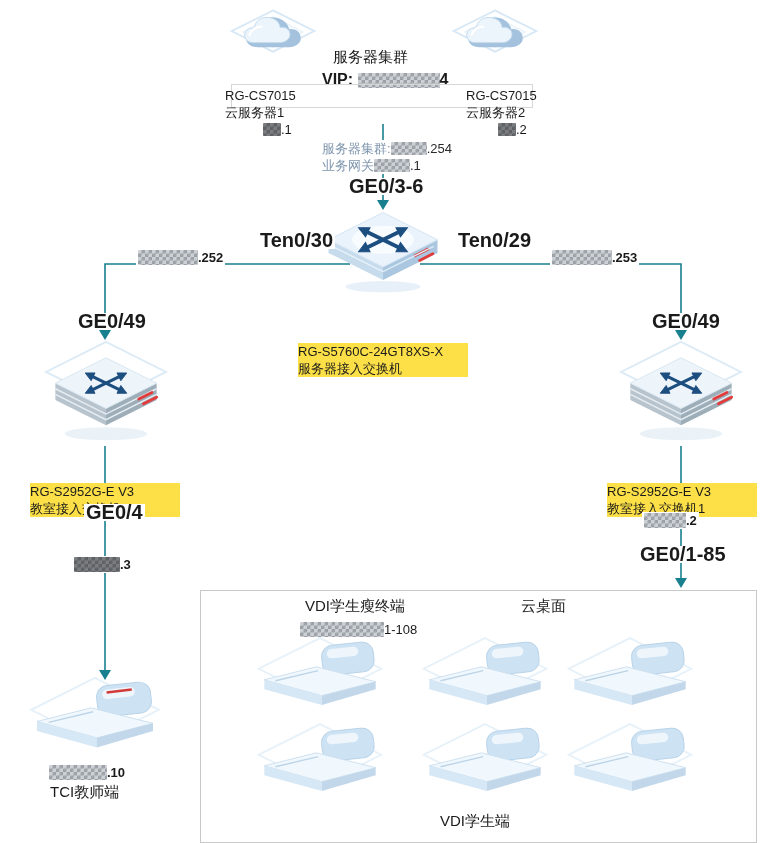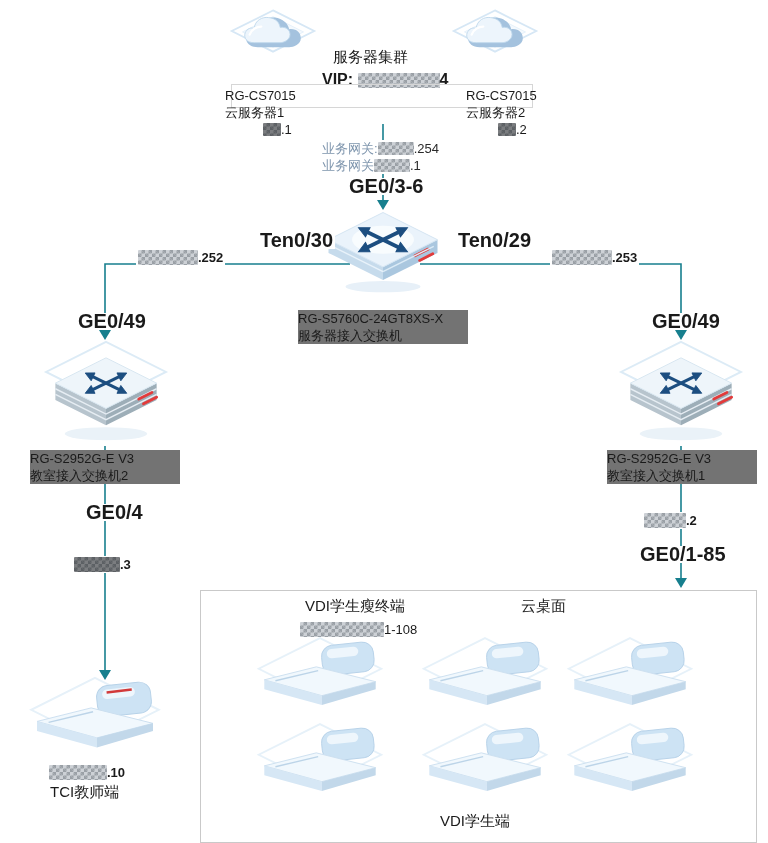--- a/index.html
+++ b/index.html
@@ -12,21 +12,21 @@
   .arrow{fill:var(--wire,#177f8e);}
   .node{position:absolute;}
   .t{position:absolute;font-size:13px;line-height:17px;white-space:nowrap;}
   .center{text-align:left;}
   .title{font-size:15px;}
   .port{font-weight:bold;font-size:20px;background:#fff;padding:0 2px;}
   .ip{font-weight:600;background:#fff;padding:0 2px;}
   .gw{background:#fff;padding:0 2px;}
   .gw .gwlabel{color:#7e95ad;}
   .gw .gwsuffix{color:#2a2a2a;}
-  .wbg{background:#737373;}
+  .wbg{background:#fde047;margin-top:33px;}
   .redact{
     display:inline-block;height:15px;vertical-align:-3px;border-radius:1px;
     background:
       linear-gradient(45deg,#9aa0a6 25%,transparent 25%,transparent 75%,#9aa0a6 75%),
       linear-gradient(45deg,#9aa0a6 25%,#cdd1d6 25%,#cdd1d6 75%,#9aa0a6 75%);
     background-size:7px 7px;background-position:0 0,3.5px 3.5px;
   }
   .redact.dark{filter:brightness(.6);}
   .redact.small{height:13px;vertical-align:-2px;}
   .labelbox{position:absolute;left:231px;top:84px;width:300px;height:22px;border:1px solid #d6d6d6;}
@@ -148,21 +148,21 @@
   <div class="t center" style="left:466px;top:87px;width:92px">
     <div>RG-CS7015</div>
     <div>云服务器2</div>
   </div>
   <div class="t" style="left:498px;top:121px">
     <span class="redact dark small" style="width:18px"></span><span>.2</span>
   </div>
 
   <div class="t gw" style="left:320px;top:140px">
     <div>
-      <span class="gwlabel">业务网关:</span><span class="redact small" style="width:36px"></span><span class="gwsuffix">.254</span>
+      <span class="gwlabel">服务器集群:</span><span class="redact small" style="width:36px"></span><span class="gwsuffix">.254</span>
     </div>
     <div>
       <span class="gwlabel">业务网关</span><span class="redact small" style="width:36px"></span><span class="gwsuffix">.1</span>
     </div>
   </div>
 
   <div class="t port" style="left:347px;top:178px">GE0/3-6</div>
 
   <svg class="node" style="left:321px;top:204px;width:124px;height:94px">
       <use href="#sym-core"></use>

